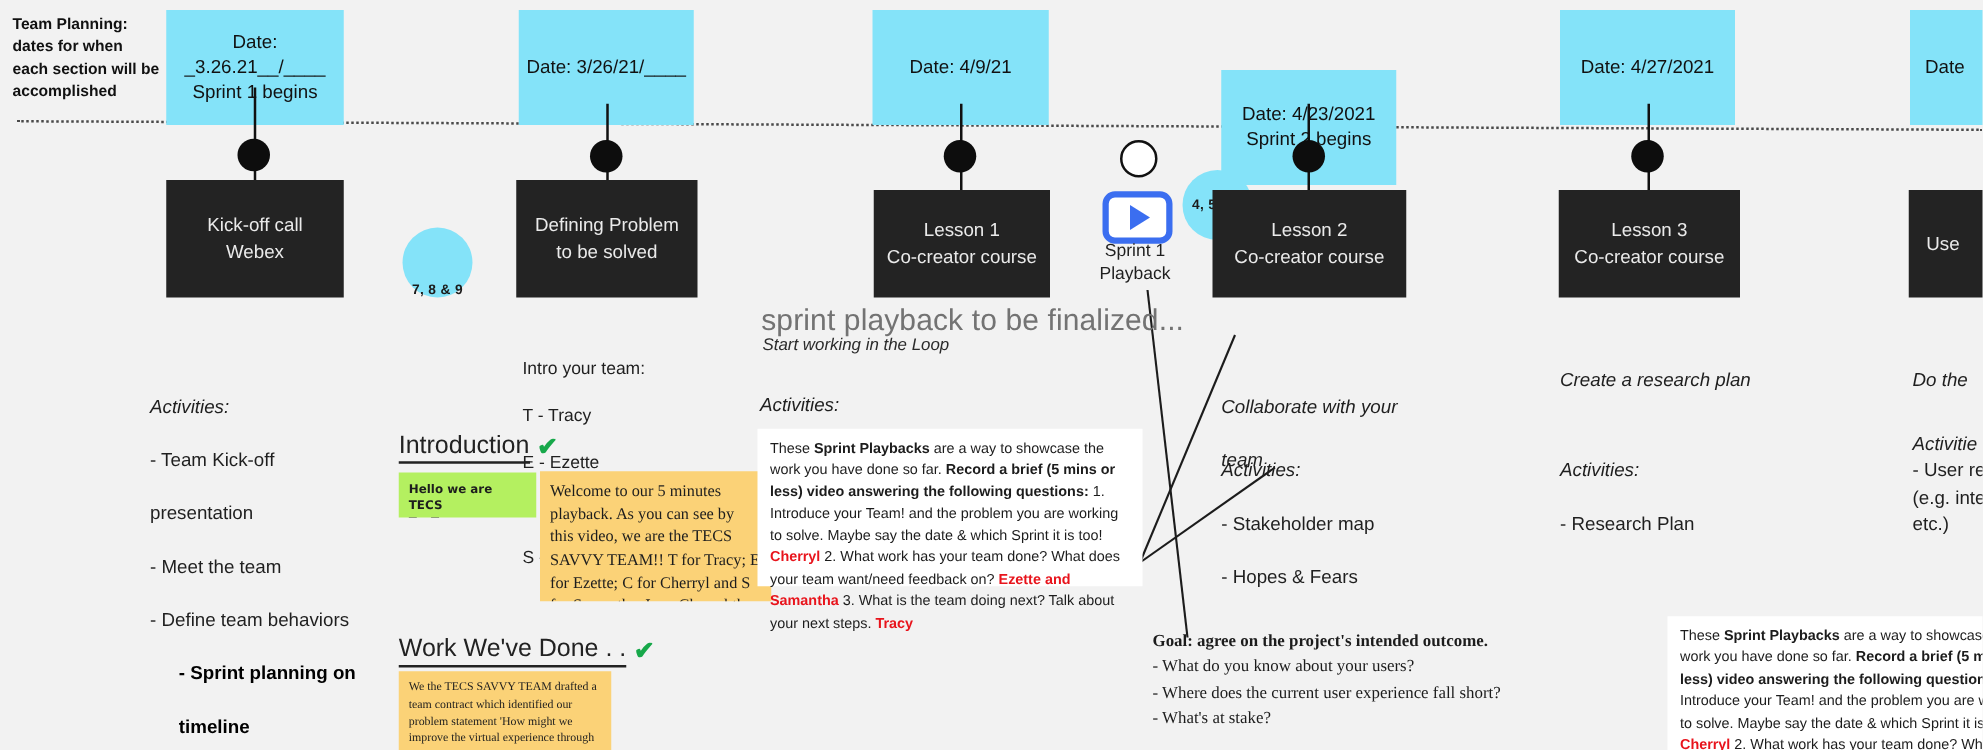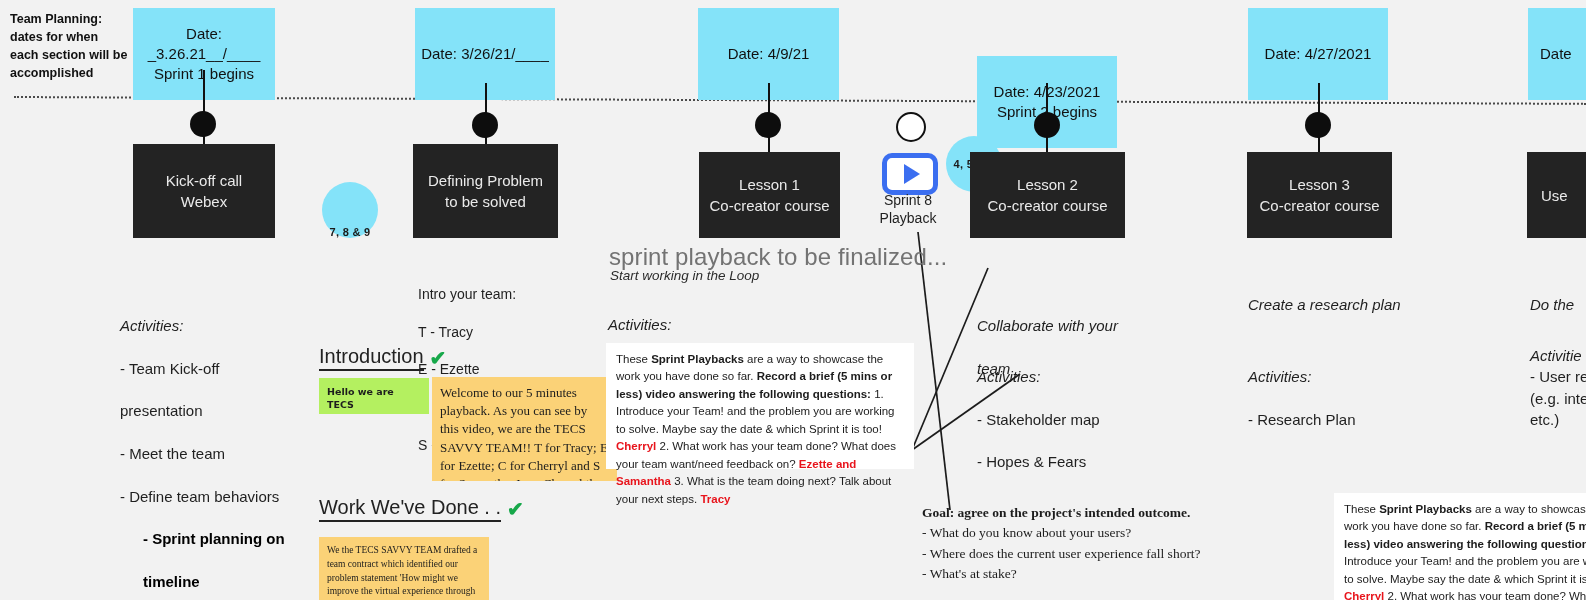--- a/index.html
+++ b/index.html
@@ -157,21 +157,21 @@
   <div class="dark-box" style="left:699px;top:152px;width:141px;height:86px;">
     <span>Lesson 1</span>
     <span>Co-creator course</span>
   </div>
 
   <div class="node-dot hollow" style="left:896px;top:112px;width:30px;height:30px;"></div>
   <div class="play-btn" style="left:882px;top:153px;">
     <span class="play-tri"></span>
   </div>
   <div class="play-caption" style="left:868px;top:192px;">
-    <span>Sprint 8</span><br>
+    <span>Sprint 1</span><br>
     <span>Playback</span>
   </div>
 
   <div class="bubble" style="left:946px;top:136px;width:56px;height:56px;">
     <span>4, 5 &amp; 6</span>
   </div>
 
   <div class="date-card" style="left:977px;top:8px;width:140px;height:92px;margin-top:48px;">
     <span>Date: 4/23/2021</span>
     <span class="l2">Sprint 2 begins</span>
@@ -262,21 +262,21 @@
     <span class="u">Introduction</span>
     <span class="check">✔</span>
   </div>
   <div class="sticky green" style="left:319px;top:378px;width:110px;height:36px;white-space:pre-line;font-weight:bold;">Hello we are TECS
 T – Tracy - Researcher
 E – Ezette – Content Writer
 C – Cherryl – Team Lead
 S – Samantha - Designer</div>
   <div class="sticky orange big" style="left:432px;top:377px;width:185px;height:104px;">Welcome to our 5 minutes playback. As you can see by this video, we are the TECS SAVVY TEAM!!  T for Tracy; E for Ezette; C for Cherryl and S for Samantha.  I am Cherryl the team lead  - Lauren is our AMAZING COACH!!</div>
 
-  <div class="sec-head" style="left:319px;top:496px;align-items:center;">
+  <div class="sec-head" style="left:319px;top:508px;align-items:center;">
     <span class="u">Work We've Done . .</span>
     <span class="check">✔</span>
   </div>
   <div class="sticky orange work" style="left:319px;top:537px;width:170px;height:63px;">We the TECS SAVVY TEAM drafted a team contract which identified our problem statement 'How might we improve the virtual experience through effective communication for internal and external clients so that we foster a fun,</div>
 
   <div class="white-card" style="left:606px;top:343px;width:308px;height:126px;">
     <span><span>These </span><b>Sprint Playbacks</b><span> are a way to showcase the work you have done so far. </span><b>Record a brief (5 mins or less) video answering the following questions:</b></span>
     <span><span>1. Introduce your Team! and the problem you are working to solve. Maybe say the date &amp; which Sprint it is too! </span><span class="red">Cherryl</span></span>
     <span><span>2. What work has your team done? What does your team want/need feedback on? </span><span class="red">Ezette and Samantha</span></span>
     <span><span>3. What is the team doing next? Talk about your next steps. </span><span class="red">Tracy</span></span>

